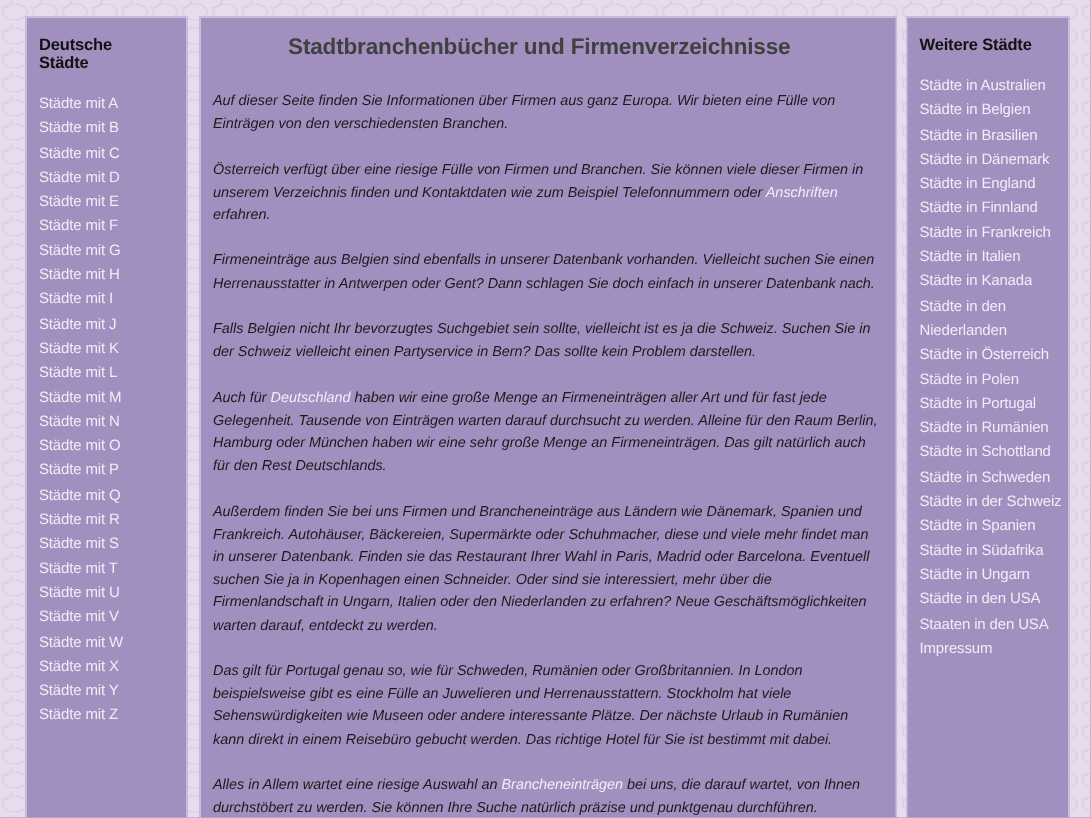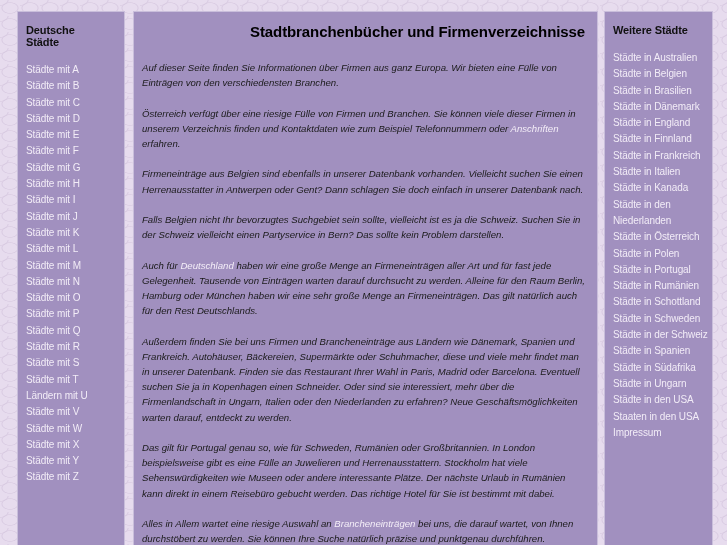--- a/index.html
+++ b/index.html
@@ -46,24 +46,24 @@
       font-size: 10px;
       line-height: 16.3px;
       color: #f2ecf7;
       cursor: pointer;
       letter-spacing: -0.1px;
     }
     #right .side-list li { line-height: 16.3px; }
     #right .side-list { padding-right: 2px; }
 
     .main-title {
-      text-align: right;
+      text-align: center;
       font-size: 15px;
       font-weight: bold;
-      color: #000000;
+      color: #404040;
       margin: 11px 12px 0 0;
       letter-spacing: -0.1px;
     }
     .main-body {
       margin: 20px 10px 0 8px;
       font-size: 9.6px;
       line-height: 15.2px;
       color: #1a1a1a;
     }
     .main-body p {
@@ -95,21 +95,21 @@
     <li>Städte mit K</li>
     <li>Städte mit L</li>
     <li>Städte mit M</li>
     <li>Städte mit N</li>
     <li>Städte mit O</li>
     <li>Städte mit P</li>
     <li>Städte mit Q</li>
     <li>Städte mit R</li>
     <li>Städte mit S</li>
     <li>Städte mit T</li>
-    <li>Ländern mit U</li>
+    <li>Städte mit U</li>
     <li>Städte mit V</li>
     <li>Städte mit W</li>
     <li>Städte mit X</li>
     <li>Städte mit Y</li>
     <li>Städte mit Z</li>
   </ul>
 </div>
 
 <div id="main" class="panel">
   <div class="main-title">Stadtbranchenbücher und Firmenverzeichnisse</div>

